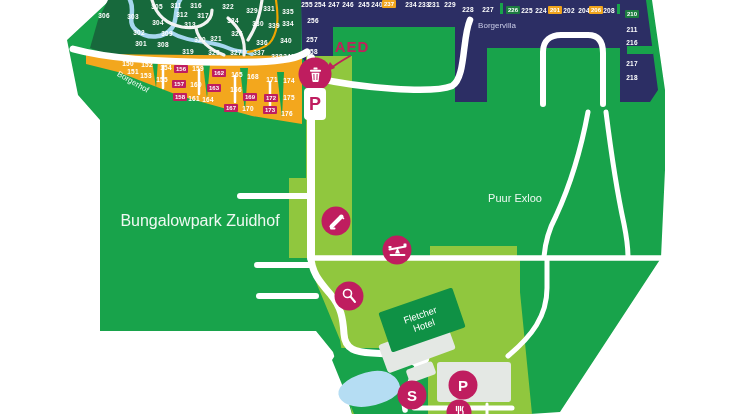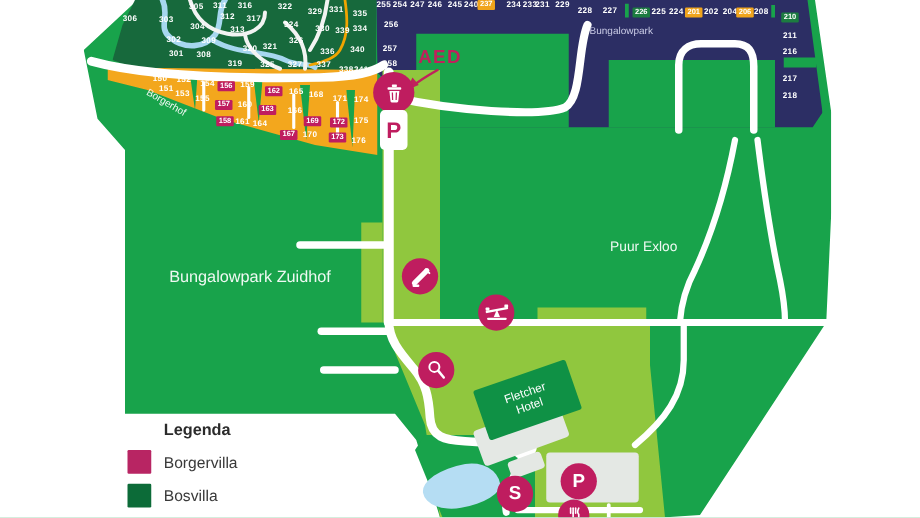--- a/index.html
+++ b/index.html
@@ -27,21 +27,21 @@
   .poi{position:absolute;width:29px;height:29px;border-radius:50%;background:#bf1d5f;
        transform:translate(-50%,-50%);display:flex;align-items:center;justify-content:center;
        color:#fff;font-weight:bold;font-size:15px;}
   .poi svg{display:block;}
   .pbadge{position:absolute;left:304px;top:88px;width:22px;height:32px;background:#fff;border-radius:4px;
           display:flex;align-items:center;justify-content:center;color:#bf1d5f;font-weight:bold;font-size:18px;}
   .aed{position:absolute;left:352px;top:46px;transform:translate(-50%,-50%);color:#c0215c;
        font-weight:bold;font-size:15px;letter-spacing:1px;}
   
   .maplabel{position:absolute;transform:translate(-50%,-50%);color:rgba(255,255,255,.93);white-space:nowrap;}
-  .lbl-park{font-size:13px;}
+  .lbl-park{font-size:16px;}
   .lbl-puur{font-size:11px;}
   .lbl-kast{font-size:8px;color:#c9cbe6;}
   .lbl-borg{font-size:8px;transform:translate(-50%,-50%) rotate(30deg);}
   
   .plot-num{position:absolute;transform:translate(-50%,-50%);font-size:6.5px;font-weight:600;
             color:#fff;white-space:nowrap;letter-spacing:.2px;}
   .plot-box{position:absolute;transform:translate(-50%,-50%);font-size:6px;font-weight:700;color:#fff;
             background:#bf1d5f;padding:1px 2px;border-radius:1px;white-space:nowrap;}
   .plot-gbox{position:absolute;transform:translate(-50%,-50%);font-size:6px;font-weight:700;color:#fff;
             background:#1c7c40;padding:1px 2px;border-radius:1px;white-space:nowrap;}
@@ -195,21 +195,21 @@
           <path d="M6,1 L6,5"></path>
           <path d="M8,1 L8,5"></path>
           <path d="M6,5 L6,12"></path>
           <path d="M10.5,1 C9.5,3 9.5,5 10.5,6 L10.5,12"></path>
         </g>
       </svg>
   </div>
 
   <div class="maplabel lbl-park" style="left:200px;top:221px;">Bungalowpark Zuidhof</div>
   <div class="maplabel lbl-puur" style="left:515px;top:198px;">Puur Exloo</div>
-  <div class="maplabel lbl-kast" style="left:497px;top:25px;">Bungalowpark</div>
+  <div class="maplabel lbl-kast" style="left:497px;top:25px;">Borgervilla</div>
   <div class="maplabel lbl-borg" style="left:133px;top:82px;">Borgerhof</div>
 
   <div>
       <span class="plot-num" style="left: 104px; top: 15px;">306</span>
       <span class="plot-num" style="left: 133px; top: 16px;">303</span>
       <span class="plot-num" style="left: 157px; top: 6px;">305</span>
       <span class="plot-num" style="left: 176px; top: 5px;">311</span>
       <span class="plot-num" style="left: 196px; top: 5px;">316</span>
       <span class="plot-num" style="left: 228px; top: 6px;">322</span>
       <span class="plot-num" style="left: 252px; top: 10px;">329</span>
@@ -299,25 +299,14 @@
   <div>
       <span class="plot-gbox" style="left: 513px; top: 10px;">226</span>
       <span class="plot-gbox" style="left: 632px; top: 14px;">210</span>
     </div>
   <div>
       <span class="plot-obox" style="left: 389px; top: 4px;">237</span>
       <span class="plot-obox" style="left: 555px; top: 10px;">201</span>
       <span class="plot-obox" style="left: 596px; top: 10px;">206</span>
     </div>
 
-  <div class="legend">
-    <div class="legend-title">Legenda</div>
-    <div class="legend-row">
-      <span class="swatch" style="background: rgb(184, 37, 99);"></span>
-      <span>Borgervilla</span>
-    </div>
-    <div class="legend-row">
-      <span class="swatch" style="background: rgb(12, 107, 56);"></span>
-      <span>Bosvilla</span>
-    </div>
-  </div>
 
 </div>
 
 </body></html>

